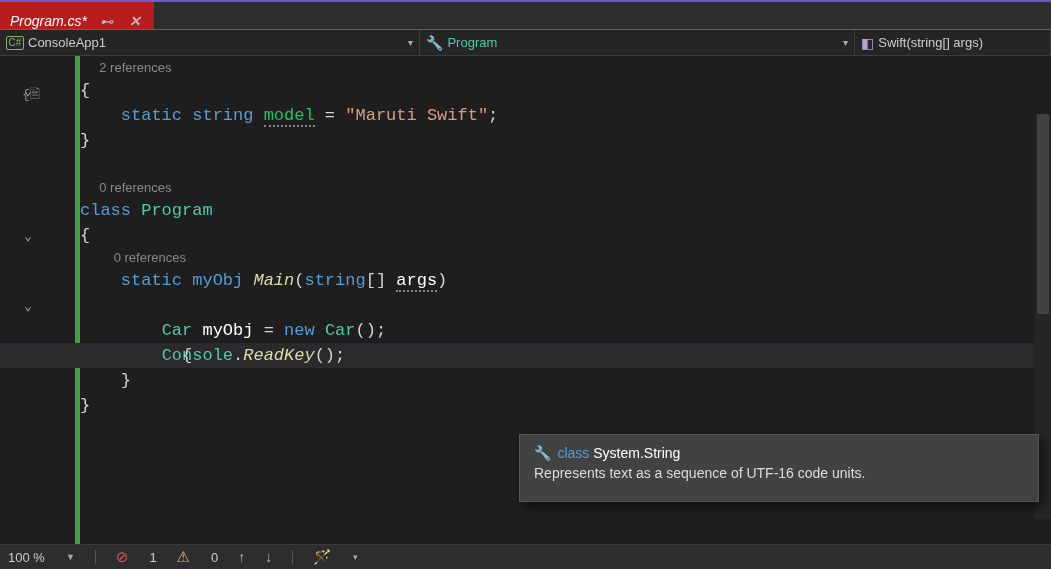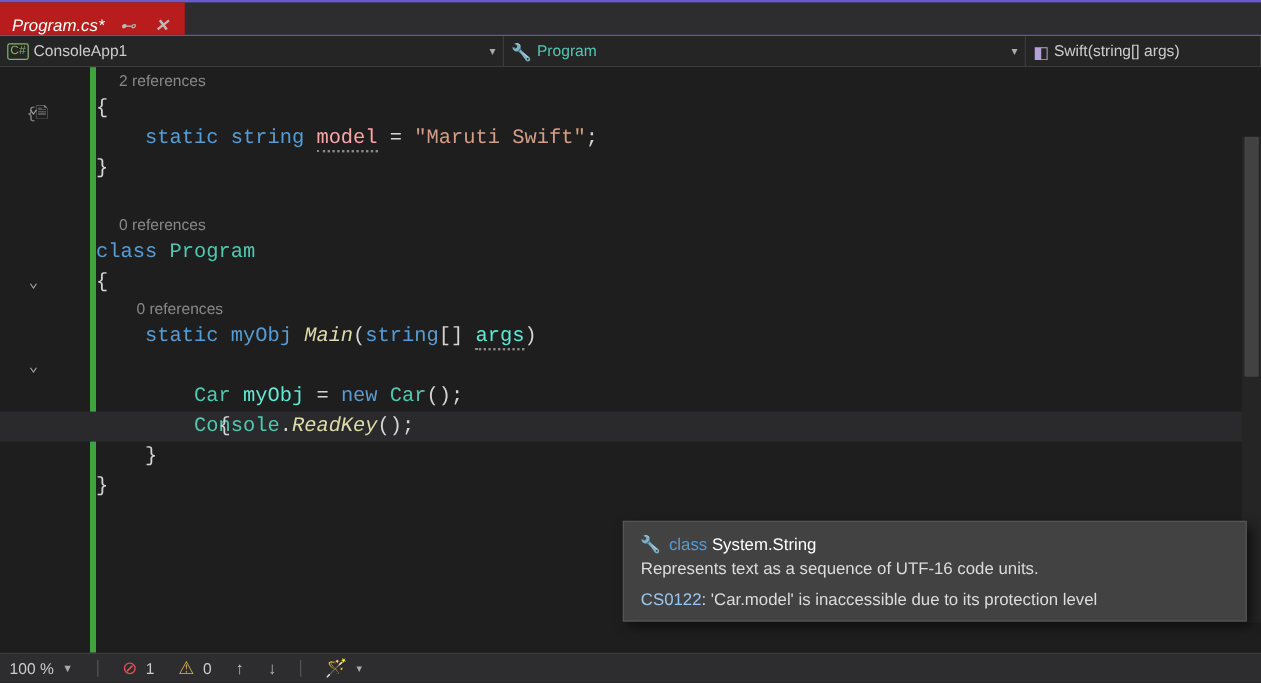--- a/index.html
+++ b/index.html
@@ -144,22 +144,22 @@
     left: -80px; right: 0;
     height: 25px;
     background: #2a2a2c;
     z-index: 0;
   }
 
   
   .kw   { color: #569cd6; }
   .type { color: #4ec9b0; }
   .str  { color: #d69d85; }
-  .ident{ color: #fca5a5; }
-  .local{ color: #5eead4; }
+  .ident{ color: #22c55e; }
+  .local{ color: #ffffff; }
   .method{ color: #dcdcaa; font-style: italic; }
   .punct{ color: #d4d4d4; }
   .err-underline {
     text-decoration: underline wavy #e05252;
     text-decoration-thickness: 1.5px;
   }
   .param-dots {
     border-bottom: 2px dotted #888;
   }
 
@@ -198,21 +198,21 @@
     height: 25px;
     background: #2d2d30;
     color: #ccc;
     padding: 0 8px;
     gap: 20px;
     font-size: 13px;
     border-top: 1px solid #3c3c3c;
     position: relative;
     z-index: 10;
   }
-  .status .group { display: flex; align-items: center; gap: 7px; }
+  .status .group { display: flex; align-items: center; gap: 21px; }
   .status .err-ico  { color: #e05252; font-size: 15px; }
   .status .warn-ico { color: #d7ba4a; font-size: 15px; }
   .status .nav-ico  { color: #bbb; font-size: 14px; }
   .status .zoom-caret{ font-size: 9px; color:#aaa;}
   .status .divider { width:1px; height:14px; background:#555; }
   .status .wand { font-size:15px; }
   .scrollbar-v {
      position:absolute; right:0; top:58px; bottom:25px; width:16px;
      background:#252526;
   }
@@ -307,23 +307,20 @@
     <div class="thumb"></div>
   </div>
 </div>
 
 <div class="tooltip">
   <div class="row1">
     <span class="icon-type">🔧</span>
     <span><span class="kw">class</span> <span class="tt-type">System.String</span></span>
   </div>
   <div class="row2">Represents text as a sequence of UTF-16 code units.</div>
-  <div class="row3">
-    <span class="errcode">CS0122</span><span>: 'Car.model' is inaccessible due to its protection level</span>
-  </div>
 </div>
 
 <div class="status">
   <div class="group">
     <span>100 %</span>
     <span class="zoom-caret">▼</span>
   </div>
   <div class="divider"></div>
   <div class="group">
     <span class="err-ico">⊘</span>

